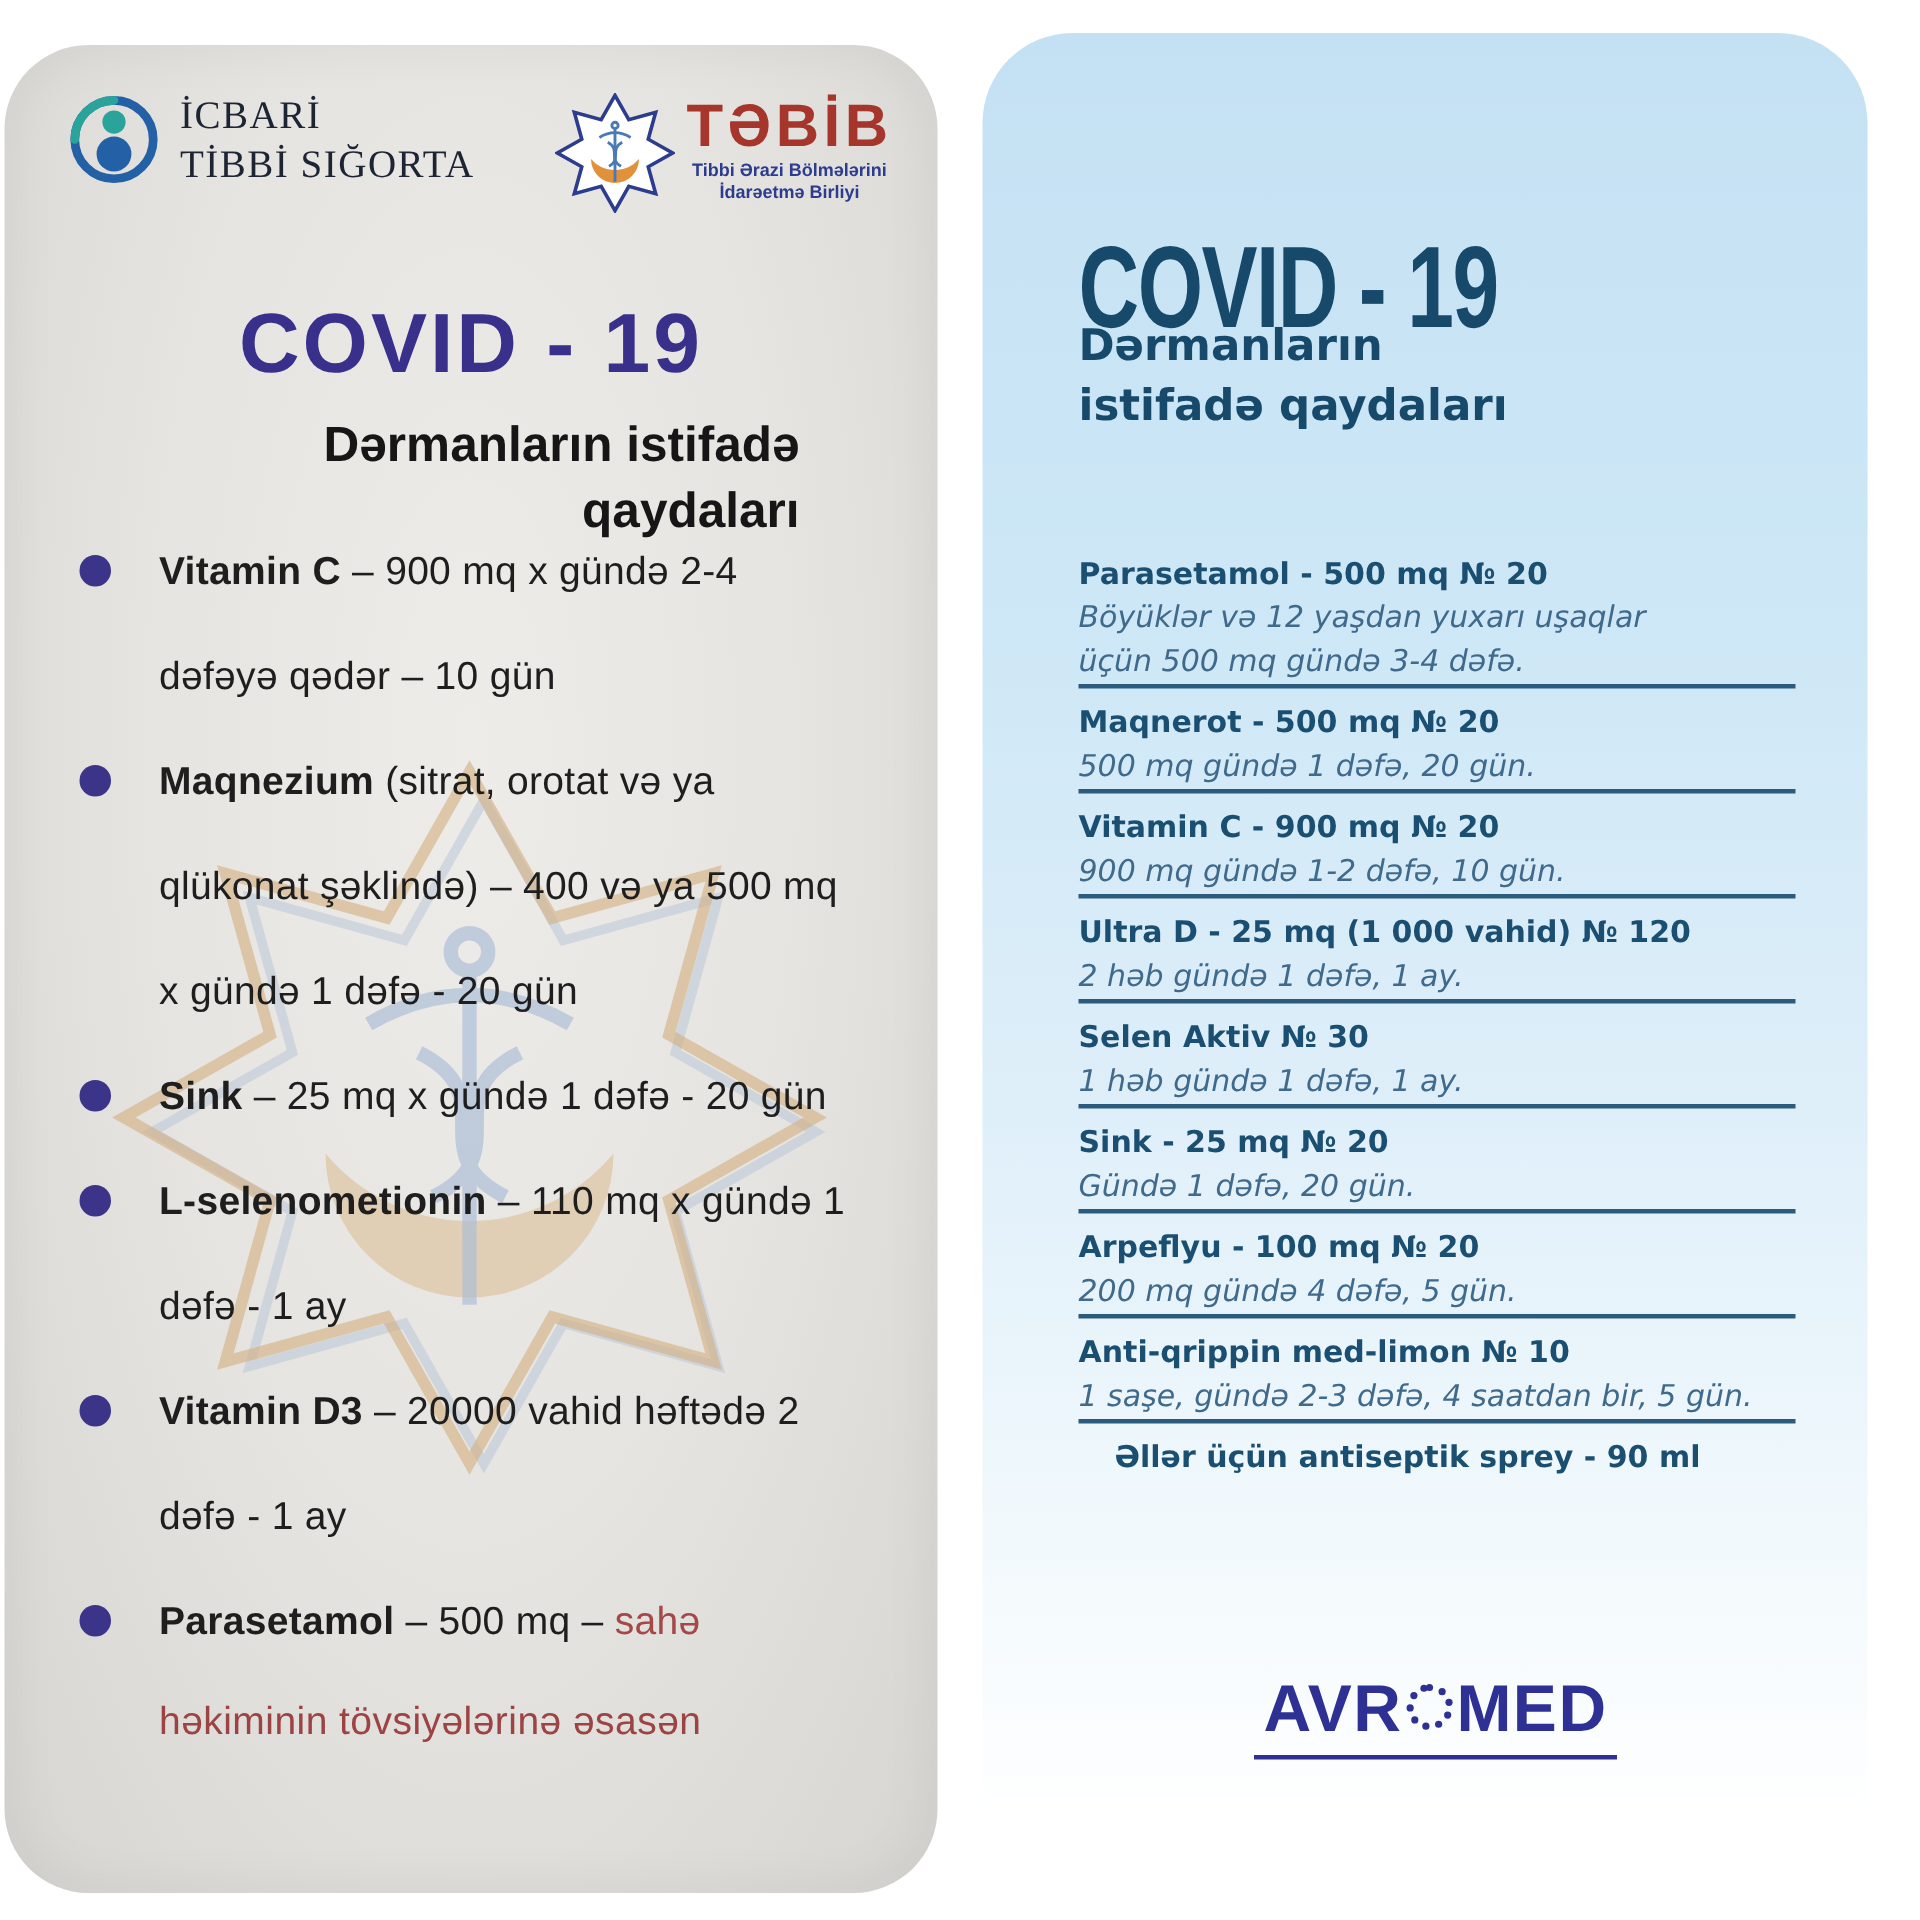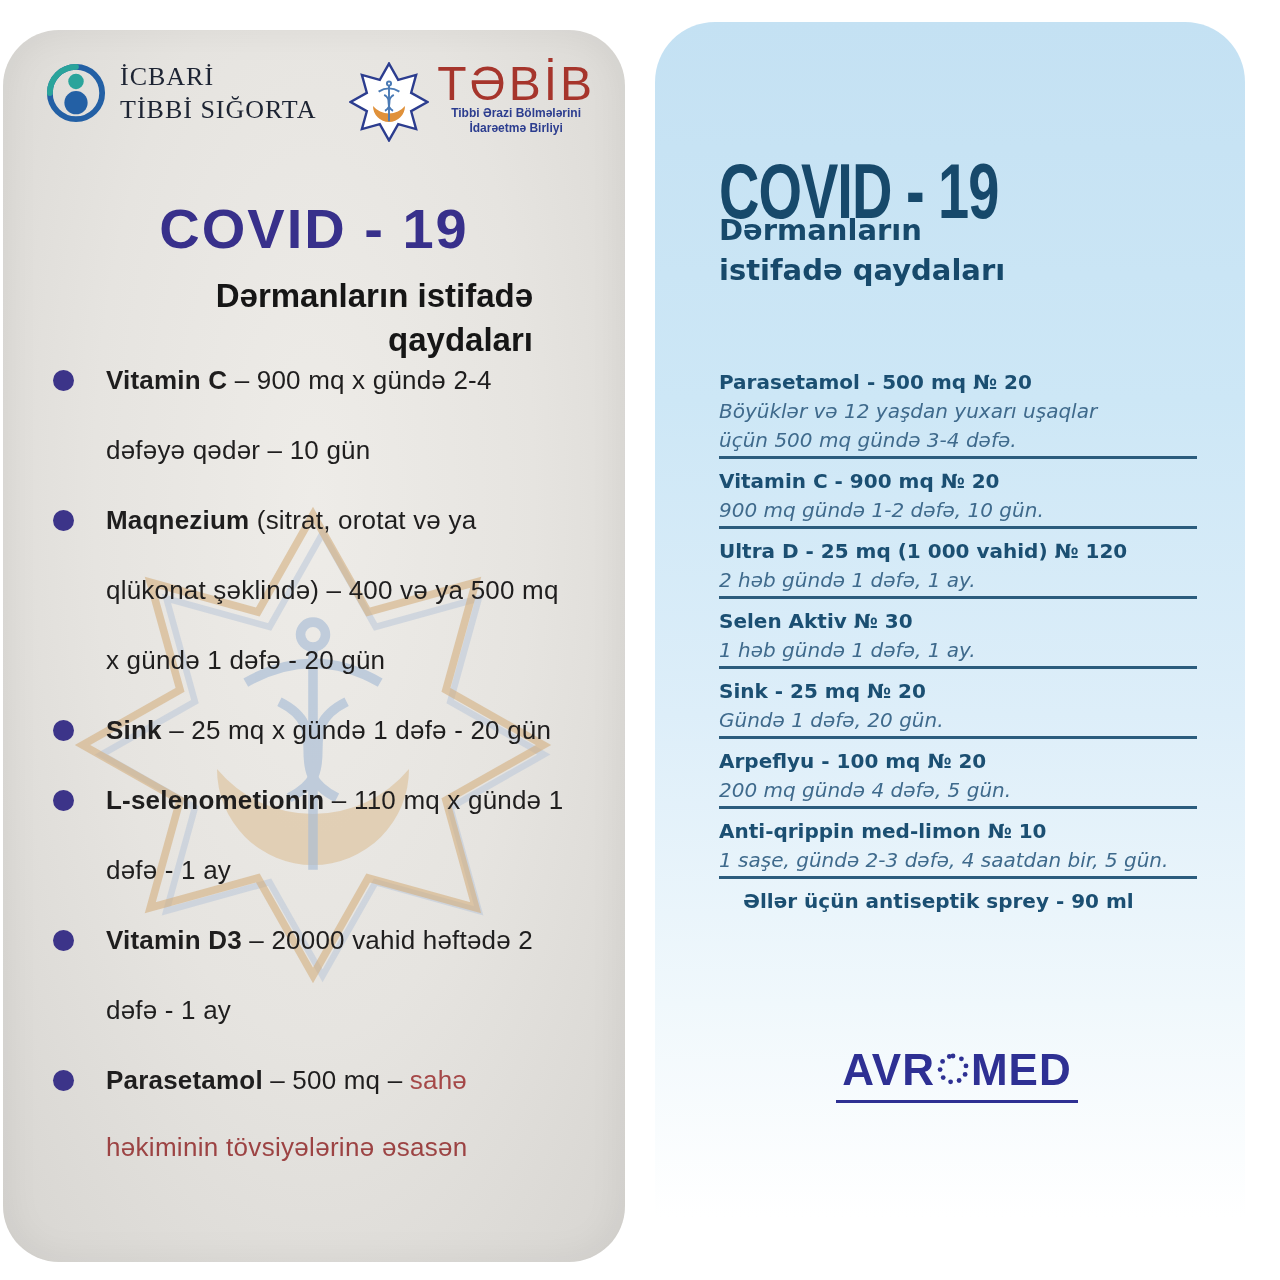--- a/index.html
+++ b/index.html
@@ -15,21 +15,21 @@
   .left-content{position:relative;z-index:2;}
   .watermark{position:absolute;left:70px;top:450px;width:480px;height:530px;z-index:1;}
 
   .l-logos{display:flex;justify-content:space-between;align-items:flex-start;
     padding:30px 30px 0 42px;}
   .icbari{display:flex;align-items:center;gap:13px;}
   .icbari-text{font-family:"Liberation Serif","DejaVu Serif",serif;
     font-size:26px;color:#1d2433;line-height:33px;letter-spacing:1px;}
   .tebib{display:flex;align-items:flex-start;gap:8px;margin-top:2px;}
   .tebib-text{text-align:center;}
-  .tebib-name{font-size:48px;font-weight:normal;color:#a6352c;letter-spacing:3px;line-height:44px;}
+  .tebib-name{font-size:40px;font-weight:bold;color:#a6352c;letter-spacing:3px;line-height:44px;}
   .tebib-sub{font-size:12px;font-weight:bold;color:#2c3d8f;line-height:15px;}
 
   .l-title{margin-top:56px;text-align:center;font-size:56px;font-weight:bold;
     color:#38308b;letter-spacing:2px;line-height:62px;}
   .l-subtitle{margin-top:14px;padding-right:92px;text-align:right;
     font-size:33px;font-weight:bold;color:#161616;line-height:44px;}
 
   .l-list{padding-left:50px;font-size:26px;color:#1f1e1e;}
   .pl-line{position:relative;padding-left:53px;margin-bottom:33px;line-height:37px;
     white-space:nowrap;letter-spacing:0.2px;}
@@ -146,20 +146,24 @@
     <div class="r-subtitle">
       <div>Dərmanların</div>
       <div>istifadə qaydaları</div>
     </div>
 
     <div class="r-list">
       <div class="ri">
         <div class="ri-title">Parasetamol - 500 mq № 20</div>
         <div class="ri-desc">Böyüklər və 12 yaşdan yuxarı uşaqlar</div>
         <div class="ri-desc">üçün 500 mq gündə 3-4 dəfə.</div>
+      </div>
+      <div class="ri">
+        <div class="ri-title">Maqnerot - 500 mq № 20</div>
+        <div class="ri-desc">500 mq gündə 1 dəfə, 20 gün.</div>
       </div>
       <div class="ri">
         <div class="ri-title">Vitamin C - 900 mq № 20</div>
         <div class="ri-desc">900 mq gündə 1-2 dəfə, 10 gün.</div>
       </div>
       <div class="ri">
         <div class="ri-title">Ultra D - 25 mq (1 000 vahid) № 120</div>
         <div class="ri-desc">2 həb gündə 1 dəfə, 1 ay.</div>
       </div>
       <div class="ri">

